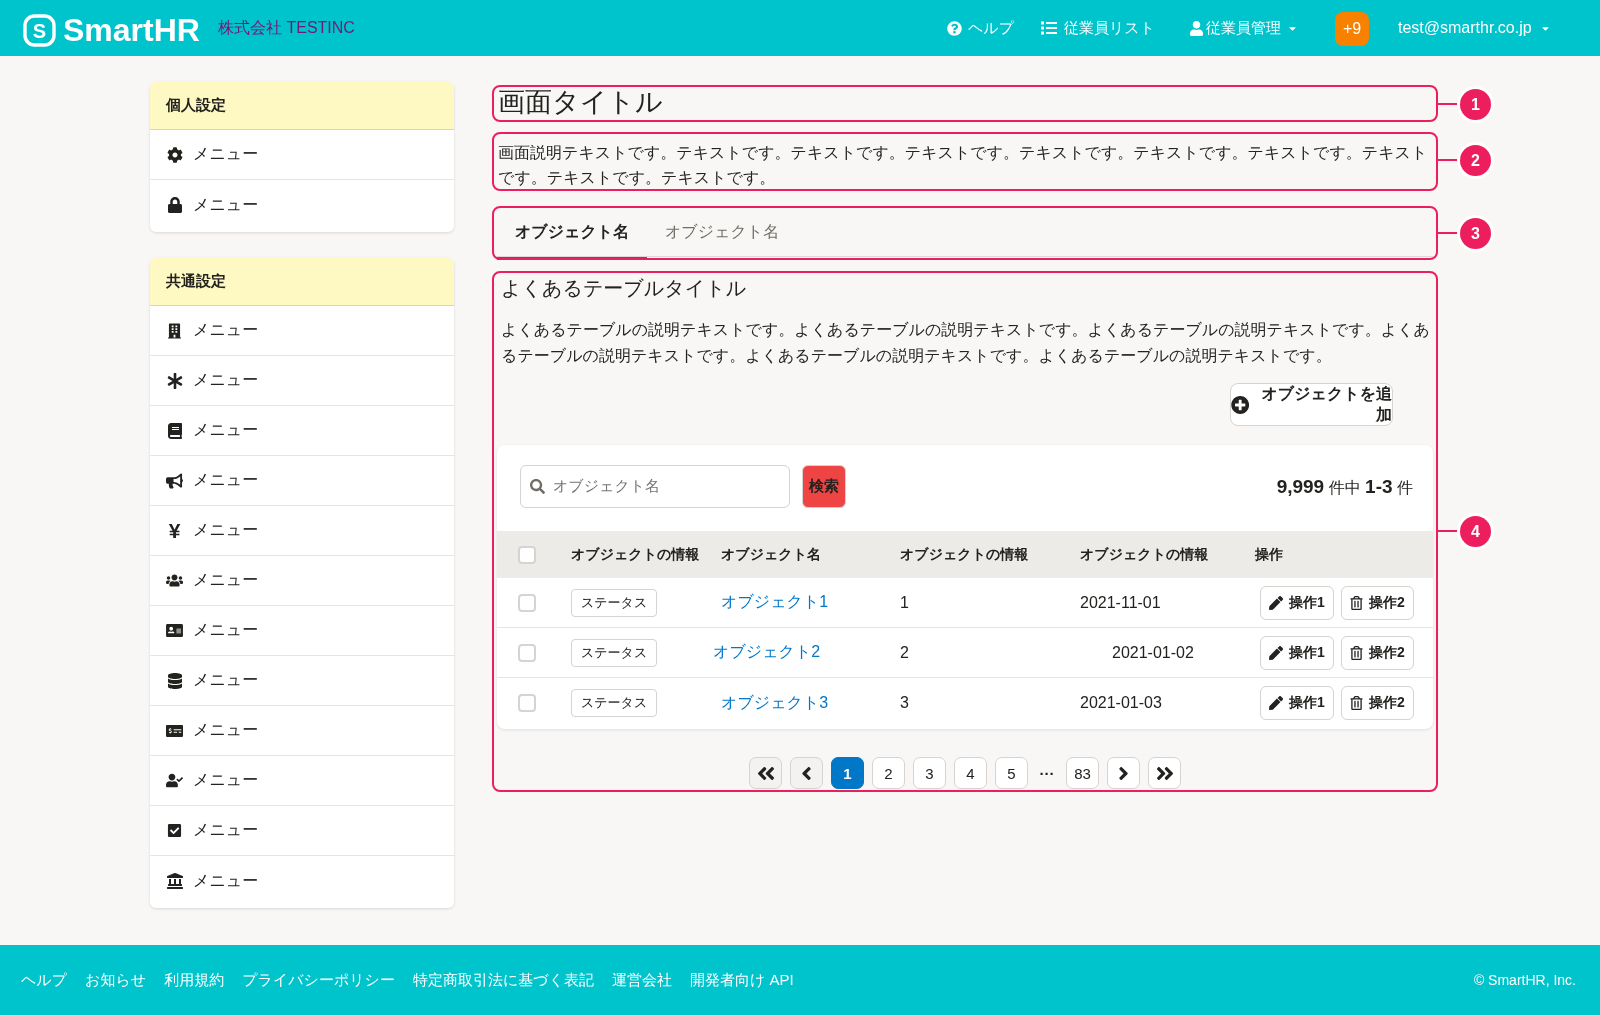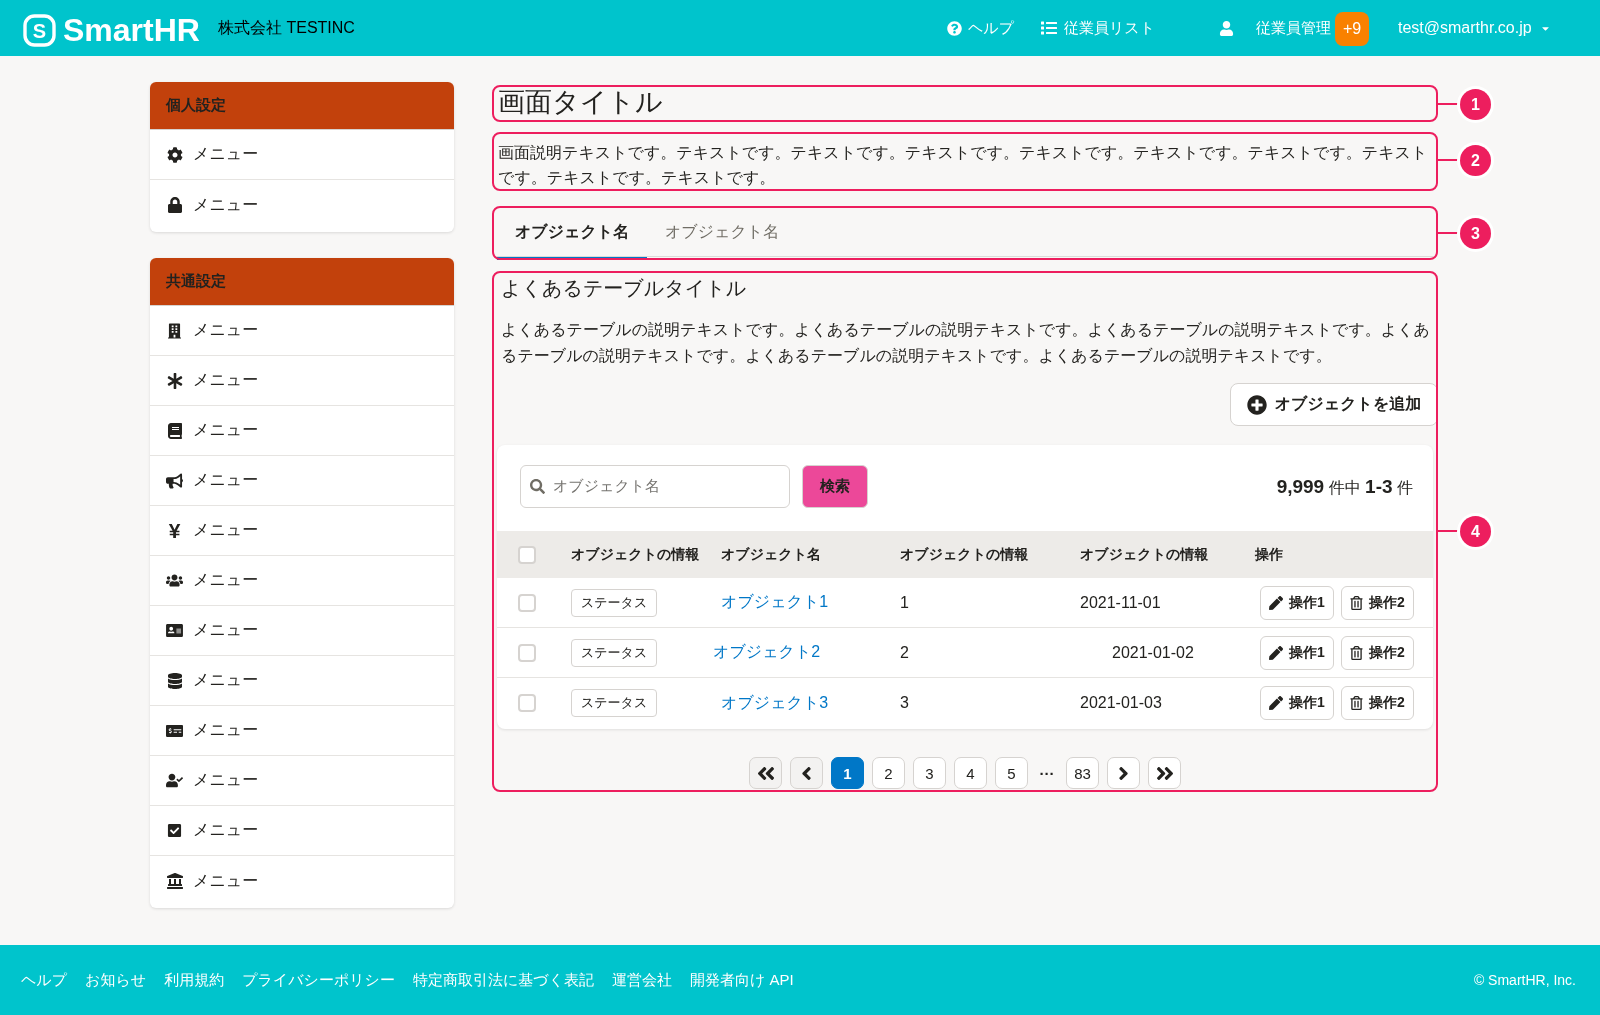--- a/index.html
+++ b/index.html
@@ -5,53 +5,53 @@
   * { margin:0; padding:0; box-sizing:border-box; }
   html,body { width:1600px; height:1015px; overflow:hidden; }
   body { font-family:"Liberation Sans", sans-serif; background:#f8f7f6; color:#23221f; position:relative; }
   .abs { position:absolute; }
   svg { display:block; }
 
   
   .header { position:absolute; left:0; top:0; width:1600px; height:56px; background:#00c4cc; }
   .logo { position:absolute; left:23px; top:12px; display:flex; align-items:center; }
   .logo-word { color:#fff; font-size:32px; font-weight:bold; letter-spacing:0; margin-left:7px; }
-  .corp { position:absolute; left:218px; top:0; height:56px; line-height:56px; color:#000000; font-size:16px; }
+  .corp { position:absolute; left:218px; top:0; height:56px; line-height:56px; color:#701a75; font-size:16px; }
   .hnav { position:absolute; top:0; height:56px; display:flex; align-items:center; color:#fff; font-size:15px; }
 
   
   .footer { position:absolute; left:0; top:945px; width:1600px; height:70px; background:#00c4cc; color:#fff; }
   .flinks { position:absolute; left:21px; top:0; height:70px; display:flex; align-items:center; gap:18px; font-size:15px; }
   .fcopy { position:absolute; right:24px; top:0; height:70px; display:flex; align-items:center; font-size:14px; }
 
   
   .card { position:absolute; left:150px; width:304px; background:#fff; border-radius:6px; box-shadow:0 1px 3px rgba(0,0,0,0.12); overflow:hidden; }
-  .card-h { height:48px; background:#c2410c; border-bottom:1px solid #d6d3d0; display:flex; align-items:center; padding-left:16px; font-size:15px; font-weight:bold; }
+  .card-h { height:48px; background:#fef9c3; border-bottom:1px solid #d6d3d0; display:flex; align-items:center; padding-left:16px; font-size:15px; font-weight:bold; }
   .mrow { height:50px; display:flex; align-items:center; padding-left:16px; border-bottom:1px solid #e6e4e1; font-size:16px; }
   .mrow:last-child { border-bottom:none; }
   .mico { width:17px; height:17px; margin-right:10px; display:flex; align-items:center; justify-content:center; }
 
   
   .m-title { position:absolute; left:498px; top:84px; font-size:27px; color:#23221f; }
   .m-desc { position:absolute; left:498px; top:140px; width:935px; font-size:16px; line-height:25px; }
   
   .tabbar { position:absolute; left:497px; top:208px; width:936px; height:49px; border-bottom:1px solid #dcdad8; display:flex; }
   .tab { width:150px; height:49px; display:flex; align-items:center; justify-content:center; font-size:16px; position:relative; }
   .tab.on { font-weight:bold; }
   .tab.on::after { content:""; position:absolute; left:0; bottom:-3px; width:150px; height:3px; background:#0077c7; }
   .tab.off { color:#706d65; }
 
   
   .s4-title { position:absolute; left:501px; top:275px; font-size:20px; }
   .s4-desc { position:absolute; left:501px; top:317px; width:938px; font-size:16px; line-height:26px; }
-  .btn-add { position:absolute; left:1230px; top:383px; width:208px; height:43px; background:#fff; border:1px solid #d6d3d0; border-radius:8px; display:flex; align-items:center; justify-content:center; gap:8px; font-size:16px; font-weight:bold;text-align:right; }
+  .btn-add { position:absolute; left:1230px; top:383px; width:163px; height:43px; background:#fff; border:1px solid #d6d3d0; border-radius:8px; display:flex; align-items:center; justify-content:center; gap:8px; font-size:16px; font-weight:bold;text-align:right; }
   .panel { position:absolute; left:497px; top:445px; width:936px; height:284px; background:#fff; border-radius:8px; box-shadow:0 1px 3px rgba(0,0,0,0.1); }
   .search-box { position:absolute; left:23px; top:20px; width:270px; height:43px; border:1px solid #d6d3d0; border-radius:6px; background:#fff; display:flex; align-items:center; padding-left:9px; gap:8px; }
   .search-ph { color:#767470; font-size:15px; }
-  .btn-search { position:absolute; left:305px; top:20px; width:66px; height:43px; background:#ec4899; border:1px solid #d6d3d0; border-radius:6px; display:flex; align-items:center; justify-content:center; font-size:15px; font-weight:bold; }
+  .btn-search { position:absolute; left:305px; top:20px; width:44px; height:43px; background:#ef4444; border:1px solid #d6d3d0; border-radius:6px; display:flex; align-items:center; justify-content:center; font-size:15px; font-weight:bold; }
   .count { position:absolute; right:20px; top:20px; height:43px; display:flex; align-items:baseline; line-height:43px; font-size:16px; }
   .count b { font-size:19px; }
   .thead { position:absolute; left:0; top:86px; width:936px; height:47px; background:#edebe8; font-size:14px; font-weight:bold; }
   .trow { position:absolute; left:0; width:936px; height:50px; border-bottom:1px solid #e6e4e1; font-size:16px; }
   .cell { position:absolute; top:0; height:100%; display:flex; align-items:center; }
   .cb { width:18px; height:18px; background:#fff; border:2px solid #d6d3d0; border-radius:4px; }
   .chip { border:1px solid #d6d3d0; border-radius:4px; background:#fff; font-size:13px; color:#23221f; padding:4px 9px; }
   .link { color:#0077c7; }
   .opbtn { height:34px; background:#fff; border:1px solid #d6d3d0; border-radius:6px; display:flex; align-items:center; justify-content:center; gap:6px; font-size:14px; font-weight:bold; padding:0 8px; }
 
@@ -84,21 +84,21 @@
         <path d="M504 256c0 136.997-111.043 248-248 248S8 392.997 8 256C8 119.083 119.043 8 256 8s248 111.083 248 248zM262.655 90c-54.497 0-89.255 22.957-116.549 63.758-3.536 5.286-2.353 12.415 2.715 16.258l34.699 26.31c5.205 3.947 12.621 3.008 16.665-2.122 17.864-22.658 30.113-35.797 57.303-35.797 20.429 0 45.698 13.148 45.698 32.958 0 14.976-12.363 22.667-32.534 33.976C247.128 238.528 216 254.941 216 296v4c0 6.627 5.373 12 12 12h56c6.627 0 12-5.373 12-12v-1.333c0-28.462 83.186-29.647 83.186-106.667 0-58.002-60.165-102-116.531-102zM256 338c-25.365 0-46 20.635-46 46 0 25.364 20.635 46 46 46s46-20.636 46-46c0-25.365-20.635-46-46-46z"></path>
       </svg>
     <span>ヘルプ</span>
   </div>
   <div class="hnav" style="left:1041px; gap:7px;">
     <svg width="16" height="16" viewBox="0 0 512 512" fill="#fff">
         <path d="M80 368H16a16 16 0 0 0-16 16v64a16 16 0 0 0 16 16h64a16 16 0 0 0 16-16v-64a16 16 0 0 0-16-16zm0-320H16A16 16 0 0 0 0 64v64a16 16 0 0 0 16 16h64a16 16 0 0 0 16-16V64a16 16 0 0 0-16-16zm0 160H16a16 16 0 0 0-16 16v64a16 16 0 0 0 16 16h64a16 16 0 0 0 16-16v-64a16 16 0 0 0-16-16zm416 176H176a16 16 0 0 0-16 16v32a16 16 0 0 0 16 16h320a16 16 0 0 0 16-16v-32a16 16 0 0 0-16-16zm0-320H176a16 16 0 0 0-16 16v32a16 16 0 0 0 16 16h320a16 16 0 0 0 16-16V80a16 16 0 0 0-16-16zm0 160H176a16 16 0 0 0-16 16v32a16 16 0 0 0 16 16h320a16 16 0 0 0 16-16v-32a16 16 0 0 0-16-16z"></path>
       </svg>
     <span>従業員リスト</span>
   </div>
-  <div class="hnav" style="left:1219px; gap:22px;">
+  <div class="hnav" style="left:1189px; gap:2px;">
     <svg width="15" height="15" viewBox="0 0 448 512" fill="#fff">
         <path d="M224 256c70.7 0 128-57.3 128-128S294.7 0 224 0 96 57.3 96 128s57.3 128 128 128zm89.6 32h-16.7c-22.2 10.2-46.9 16-72.9 16s-50.6-5.8-72.9-16h-16.7C60.2 288 0 348.2 0 422.4V464c0 26.5 21.5 48 48 48h352c26.5 0 48-21.5 48-48v-41.6c0-74.2-60.2-134.4-134.4-134.4z"></path>
       </svg>
     <span>従業員管理</span>
     <svg style="margin-left:4px" width="11" height="11" viewBox="0 0 320 512" fill="#fff">
         <path d="M31.3 192h257.3c17.8 0 26.7 21.5 14.1 34.1L174.1 354.8c-7.8 7.8-20.5 7.8-28.3 0L17.2 226.1C4.6 213.5 13.5 192 31.3 192z"></path>
       </svg>
   </div>
   <div class="abs" style="left:1335px; top:12px; width:34px; height:34px; background:#f98100; border-radius:8px; color:#fff; font-size:16px; display:flex; align-items:center; justify-content:center;">+9</div>
   <div class="hnav" style="left:1398px; gap:8px; font-size:16px;">

